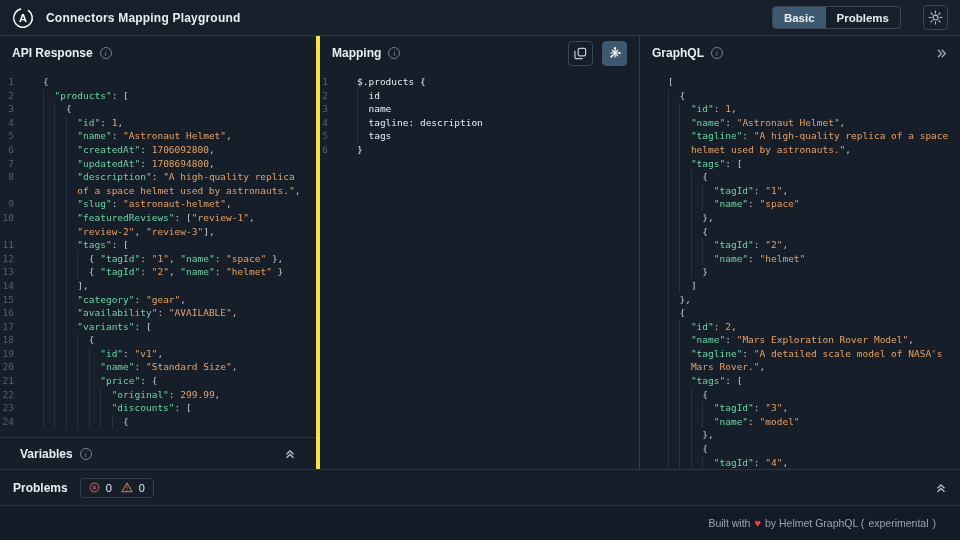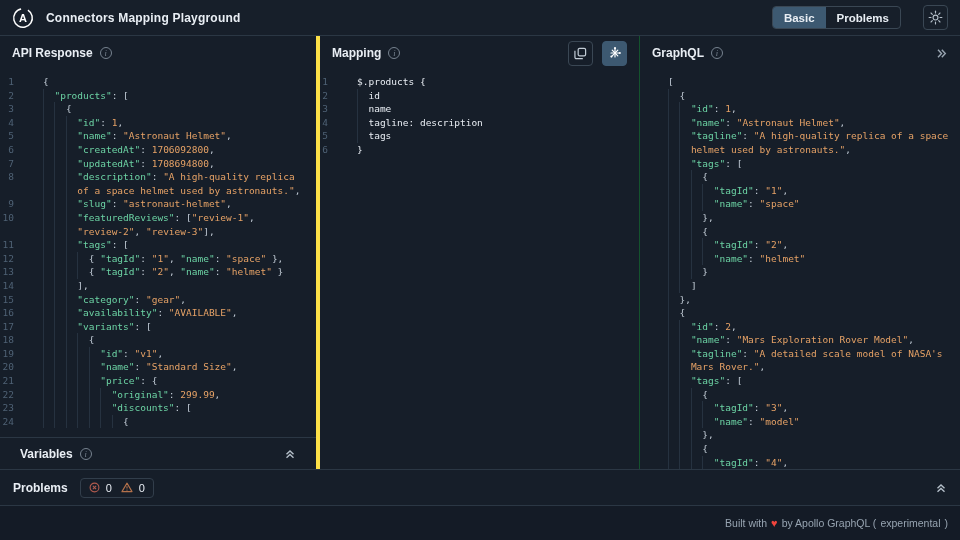--- a/index.html
+++ b/index.html
@@ -89,21 +89,21 @@
     border:1px solid #323E4B; border-radius:4px; padding:3px 8px;
     font-size:11px; cursor:pointer;
   }
   .prob-badge .cnt { color:#E9EEF4; }
   .problems .spacer { flex:1; }
 
   
   .ftr {
     height:35px; flex:none; border-top:1px solid #2B3744; background:#141B26;
     display:flex; align-items:center; justify-content:flex-end;
-    padding:0 12px; gap:4px; font-size:10.5px; color:#97A4B1;
+    padding:0 24px; gap:4px; font-size:10.5px; color:#97A4B1;
   }
   .heart { color:#F2453D; font-size:11px; }
   .ftr a { color:#97A4B1; cursor:pointer; }
 </style>
 </head>
 <body>
 
 <div class="app">
 
   <div class="hdr">
@@ -227,18 +227,18 @@
       <svg width="12" height="12" viewBox="0 0 12 12">
         <path d="M2.5 6.2 L6 3 L9.5 6.2" fill="none" stroke="#B4BFC9" stroke-width="1.4"></path>
         <path d="M2.5 9.7 L6 6.5 L9.5 9.7" fill="none" stroke="#B4BFC9" stroke-width="1.4"></path>
       </svg>
     </button>
   </div>
 
   <div class="ftr">
     <span>Built with</span>
     <span class="heart">♥</span>
-    <span>by Apollo GraphQL (</span>
+    <span>by Helmet GraphQL (</span>
       <a>experimental</a>
       <span>)</span>
   </div>
 
 </div>
 
 </body></html>

